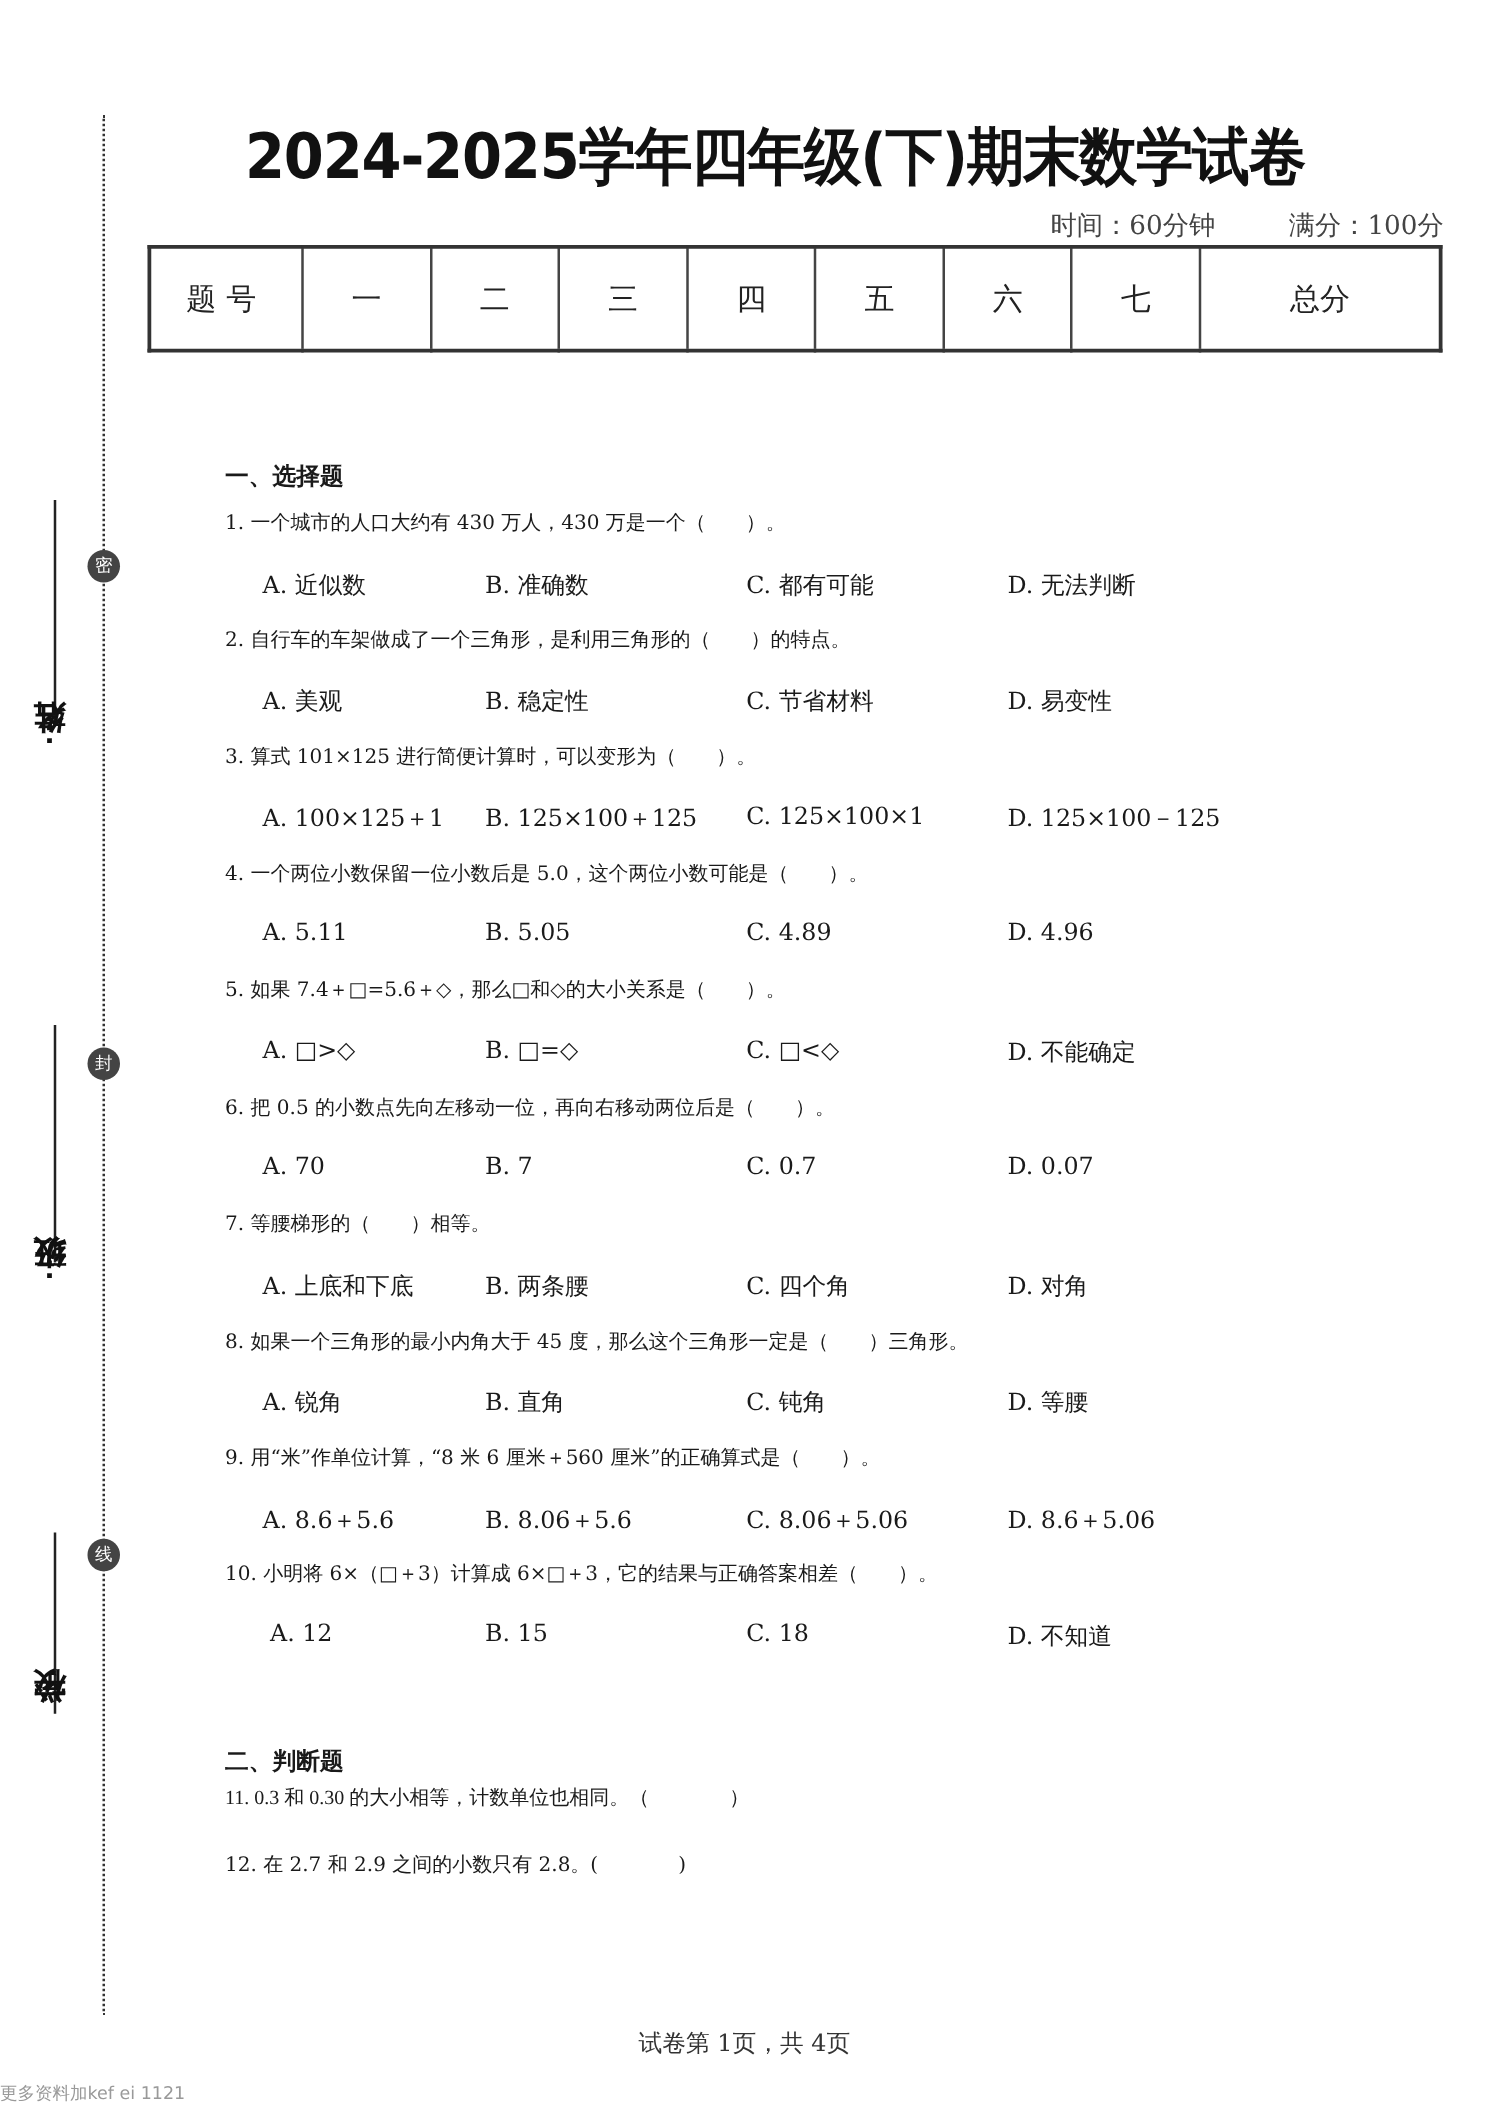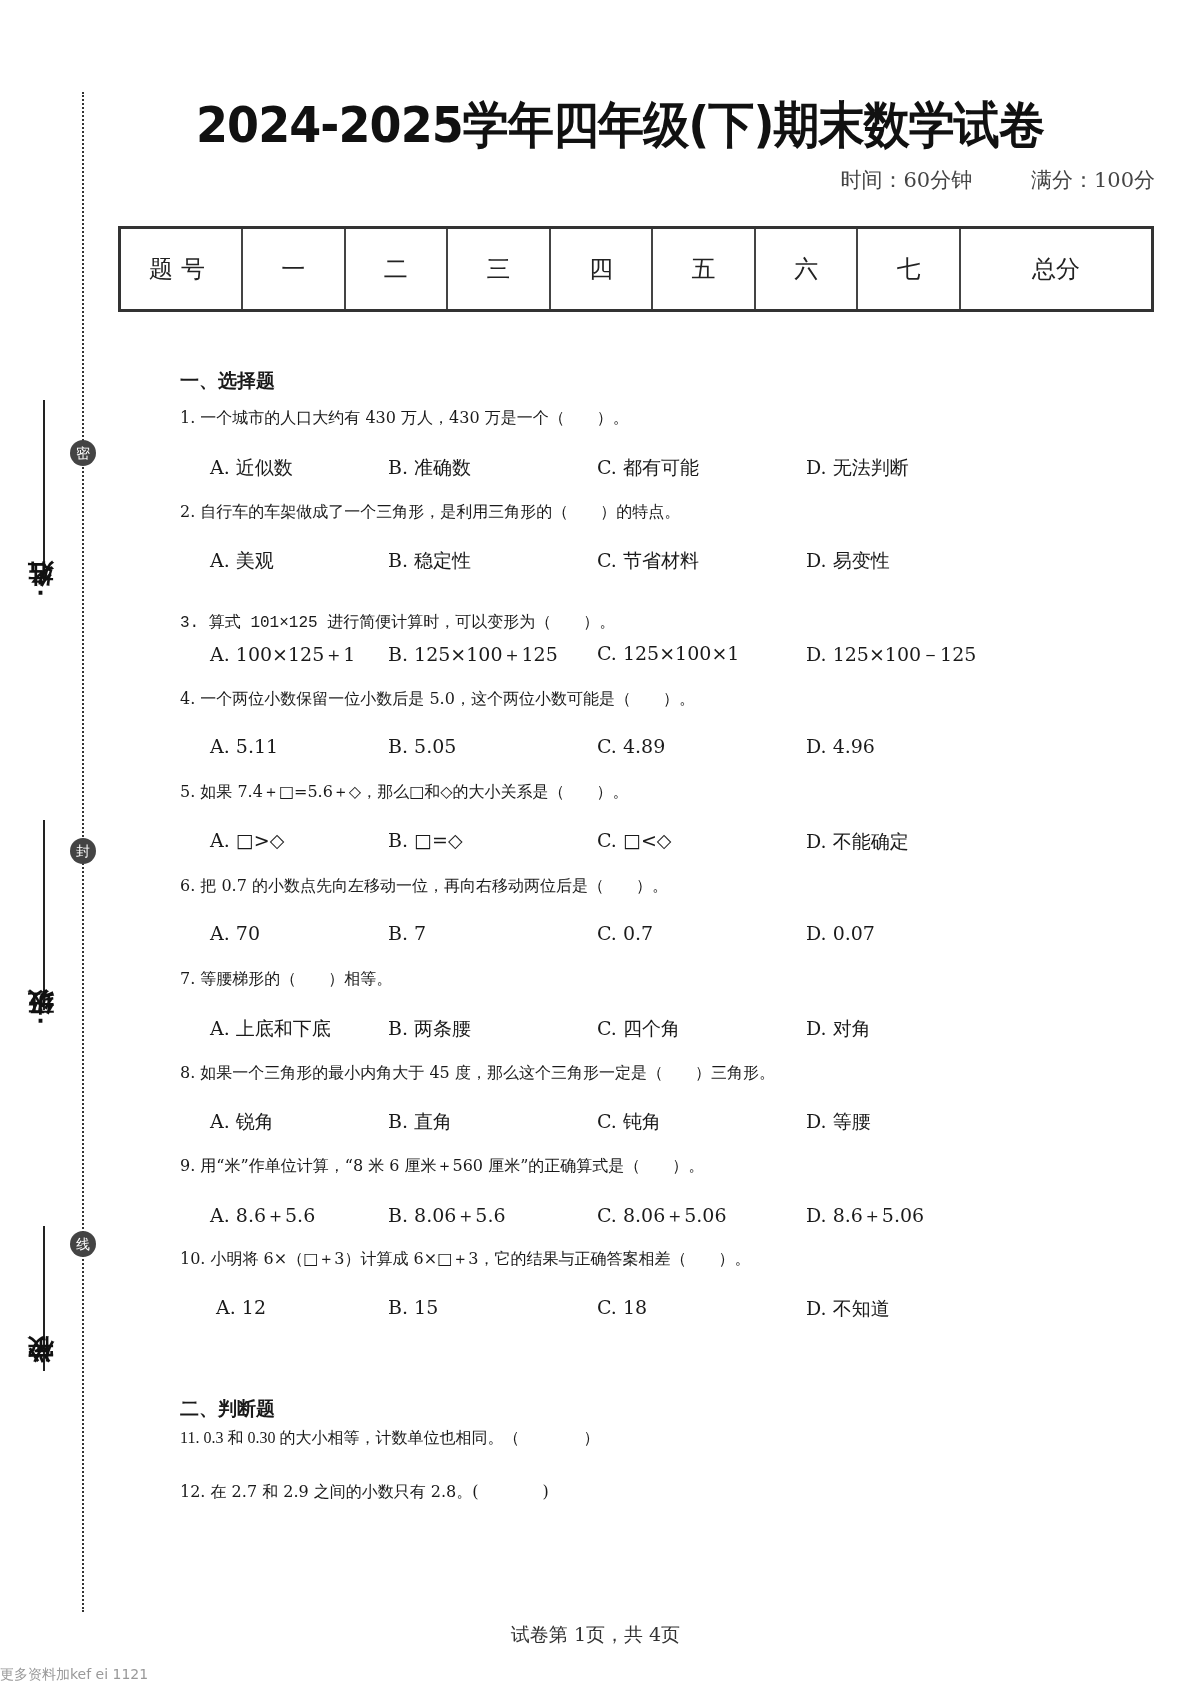--- a/index.html
+++ b/index.html
@@ -11,21 +11,21 @@
     position: absolute; left: 120px; top: 92px; width: 1000px; text-align: center;
     font-family: "DejaVu Sans", sans-serif; font-weight: bold; font-size: 50px;
     letter-spacing: -1px; color: #111; transform: scaleX(0.92); transform-origin: center;
   }
   .meta {
     position: absolute; top: 166px; right: 36px; font-size: 21px; color: #444;
     font-family: "DejaVu Serif", serif;
   }
   .meta span { margin-left: 52px; }
   table.score {
-    position: absolute; left: 118px; top: 226px; width: 1036px; height: 86px;
+    position: absolute; left: 118px; top: 196px; width: 1036px; height: 86px;
     border-collapse: collapse; border: 3px solid #333;
   }
   table.score td {
     border: 2px solid #444; text-align: center; font-size: 24px;
     font-family: "DejaVu Sans", sans-serif; color: #222; height: 40px;
   }
   table.score td.rowhead { width: 118px; letter-spacing: 8px; }
   .binding {
     position: absolute; left: 82px; top: 92px; height: 1520px; width: 0;
     border-left: 2px dotted #333;
@@ -102,21 +102,21 @@
 </div>
 
 <div class="q" style="top:502px;">2. 自行车的车架做成了一个三角形，是利用三角形的（　　）的特点。</div>
 <div class="opts" style="top:548px;">
   <span class="opt a">A. 美观</span>
   <span class="opt b">B. 稳定性</span>
   <span class="opt c">C. 节省材料</span>
   <span class="opt d">D. 易变性</span>
 </div>
 
-<div class="q" style="top:612px;font-family:Liberation Mono, monospace;">3. 算式 101×125 进行简便计算时，可以变形为（　　）。</div>
+<div class="q" style="top:595px;">3. 算式 101×125 进行简便计算时，可以变形为（　　）。</div>
 <div class="opts" style="top:642px;">
   <span class="opt a">A. 100×125＋1</span>
   <span class="opt b">B. 125×100＋125</span>
   <span class="opt c">C. 125×100×1</span>
   <span class="opt d">D. 125×100－125</span>
 </div>
 
 <div class="q" style="top:689px;">4. 一个两位小数保留一位小数后是 5.0，这个两位小数可能是（　　）。</div>
 <div class="opts" style="top:735px;">
   <span class="opt a">A. 5.11</span>
@@ -126,21 +126,21 @@
 </div>
 
 <div class="q" style="top:782px;">5. 如果 7.4＋□=5.6＋◇，那么□和◇的大小关系是（　　）。</div>
 <div class="opts" style="top:829px;">
   <span class="opt a">A. □&gt;◇</span>
   <span class="opt b">B. □=◇</span>
   <span class="opt c">C. □&lt;◇</span>
   <span class="opt d">D. 不能确定</span>
 </div>
 
-<div class="q" style="top:876px;">6. 把 0.7 的小数点先向左移动一位，再向右移动两位后是（　　）。</div>
+<div class="q" style="top:876px;">6. 把 0.5 的小数点先向左移动一位，再向右移动两位后是（　　）。</div>
 <div class="opts" style="top:922px;">
   <span class="opt a">A. 70</span>
   <span class="opt b">B. 7</span>
   <span class="opt c">C. 0.7</span>
   <span class="opt d">D. 0.07</span>
 </div>
 
 <div class="q" style="top:969px;">7. 等腰梯形的（　　）相等。</div>
 <div class="opts" style="top:1016px;">
   <span class="opt a">A. 上底和下底</span>

